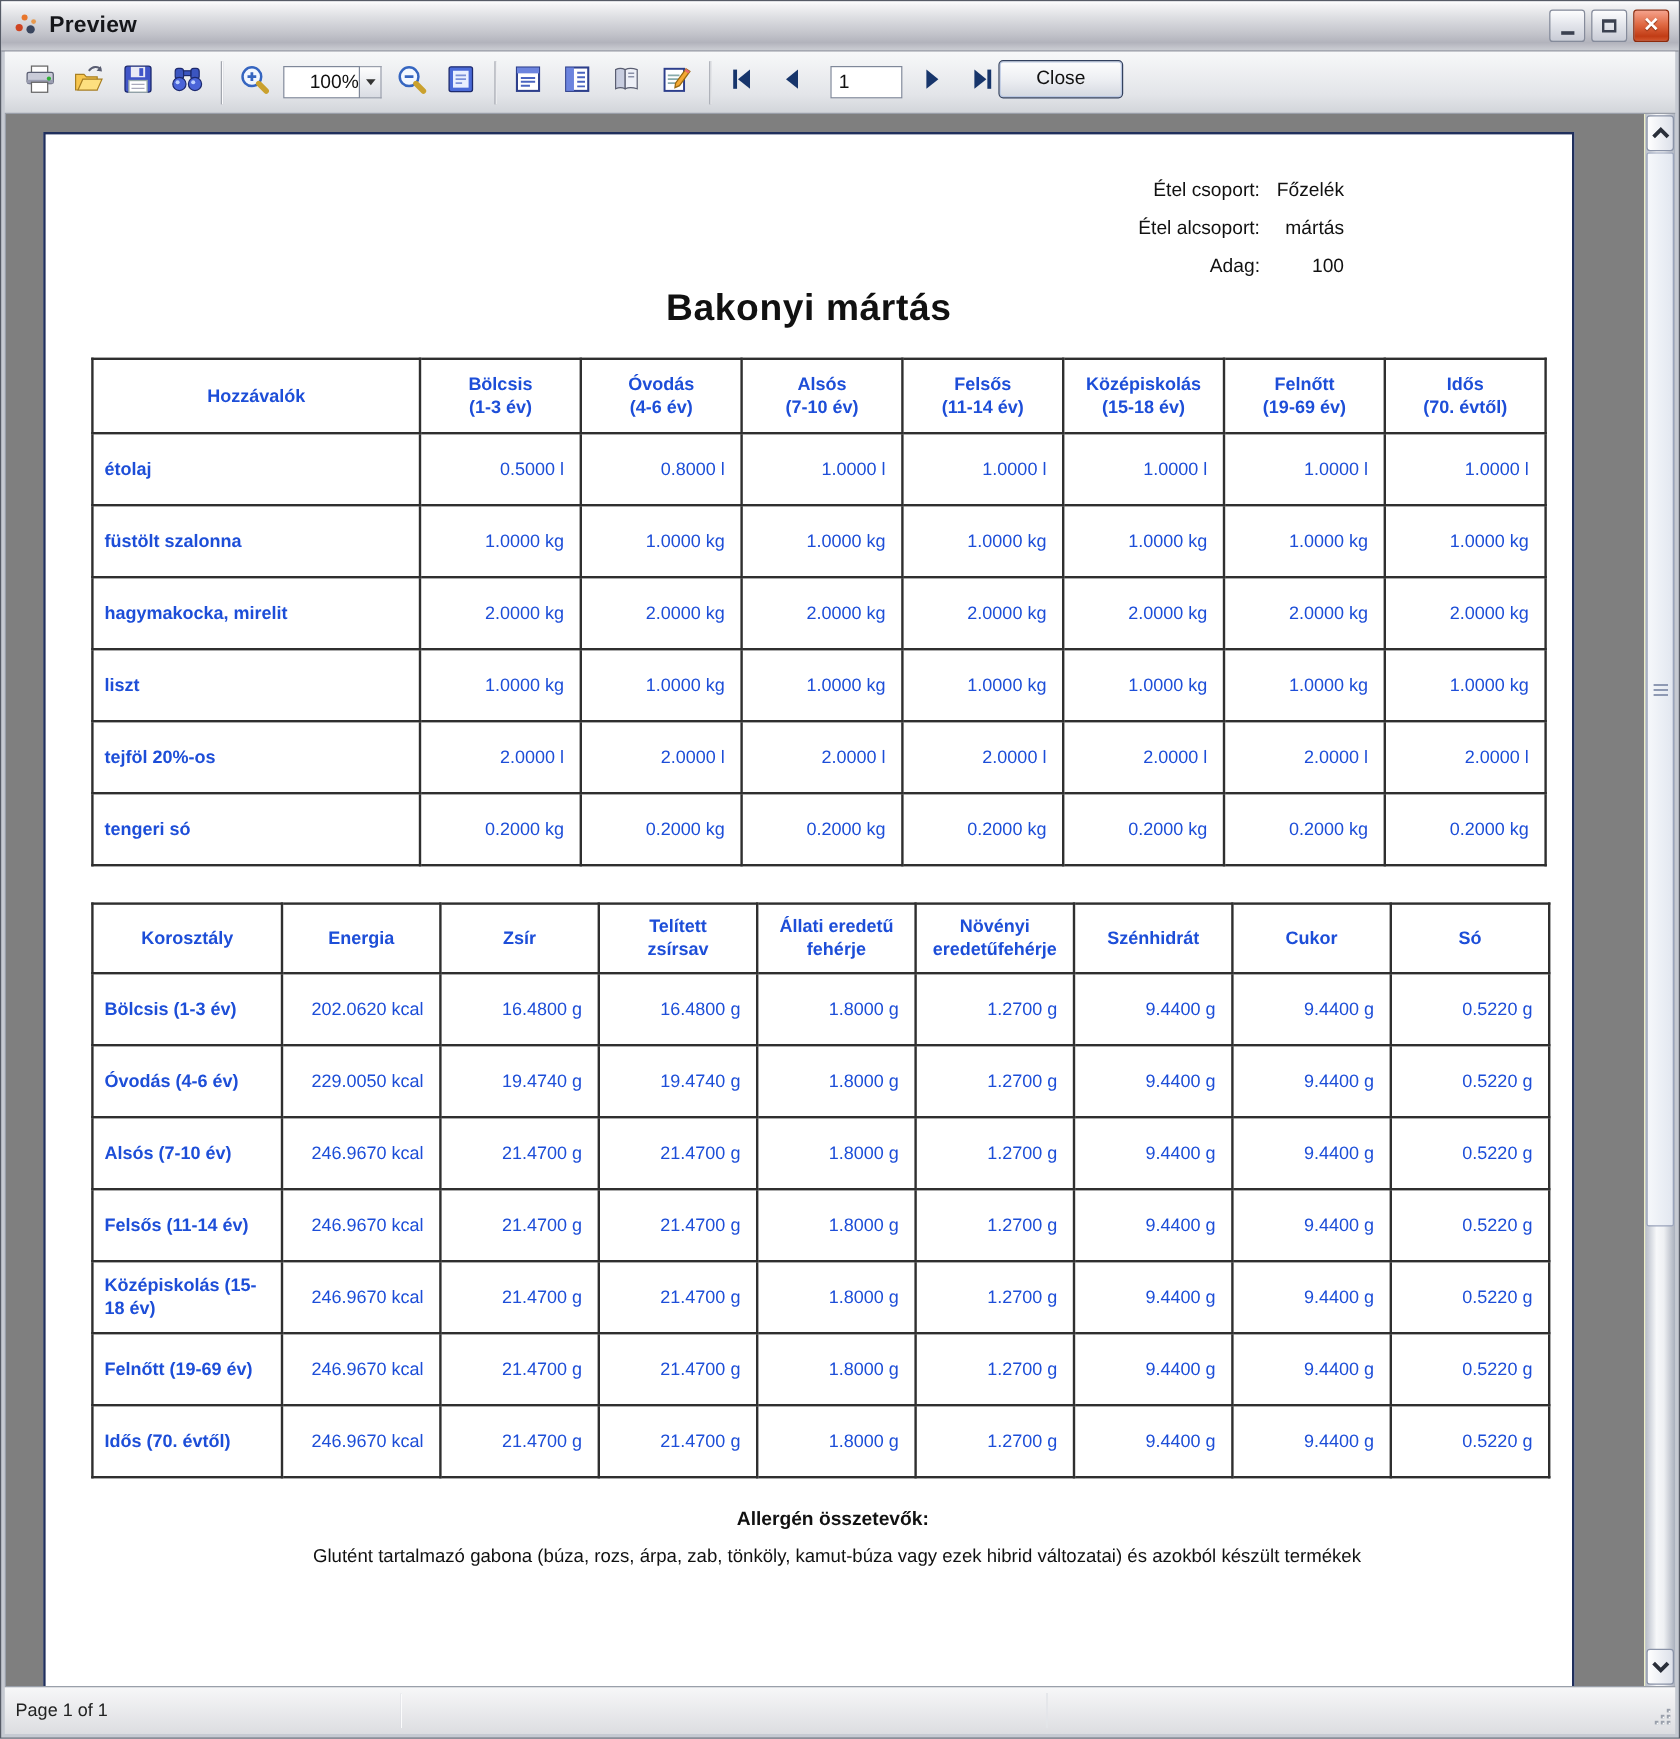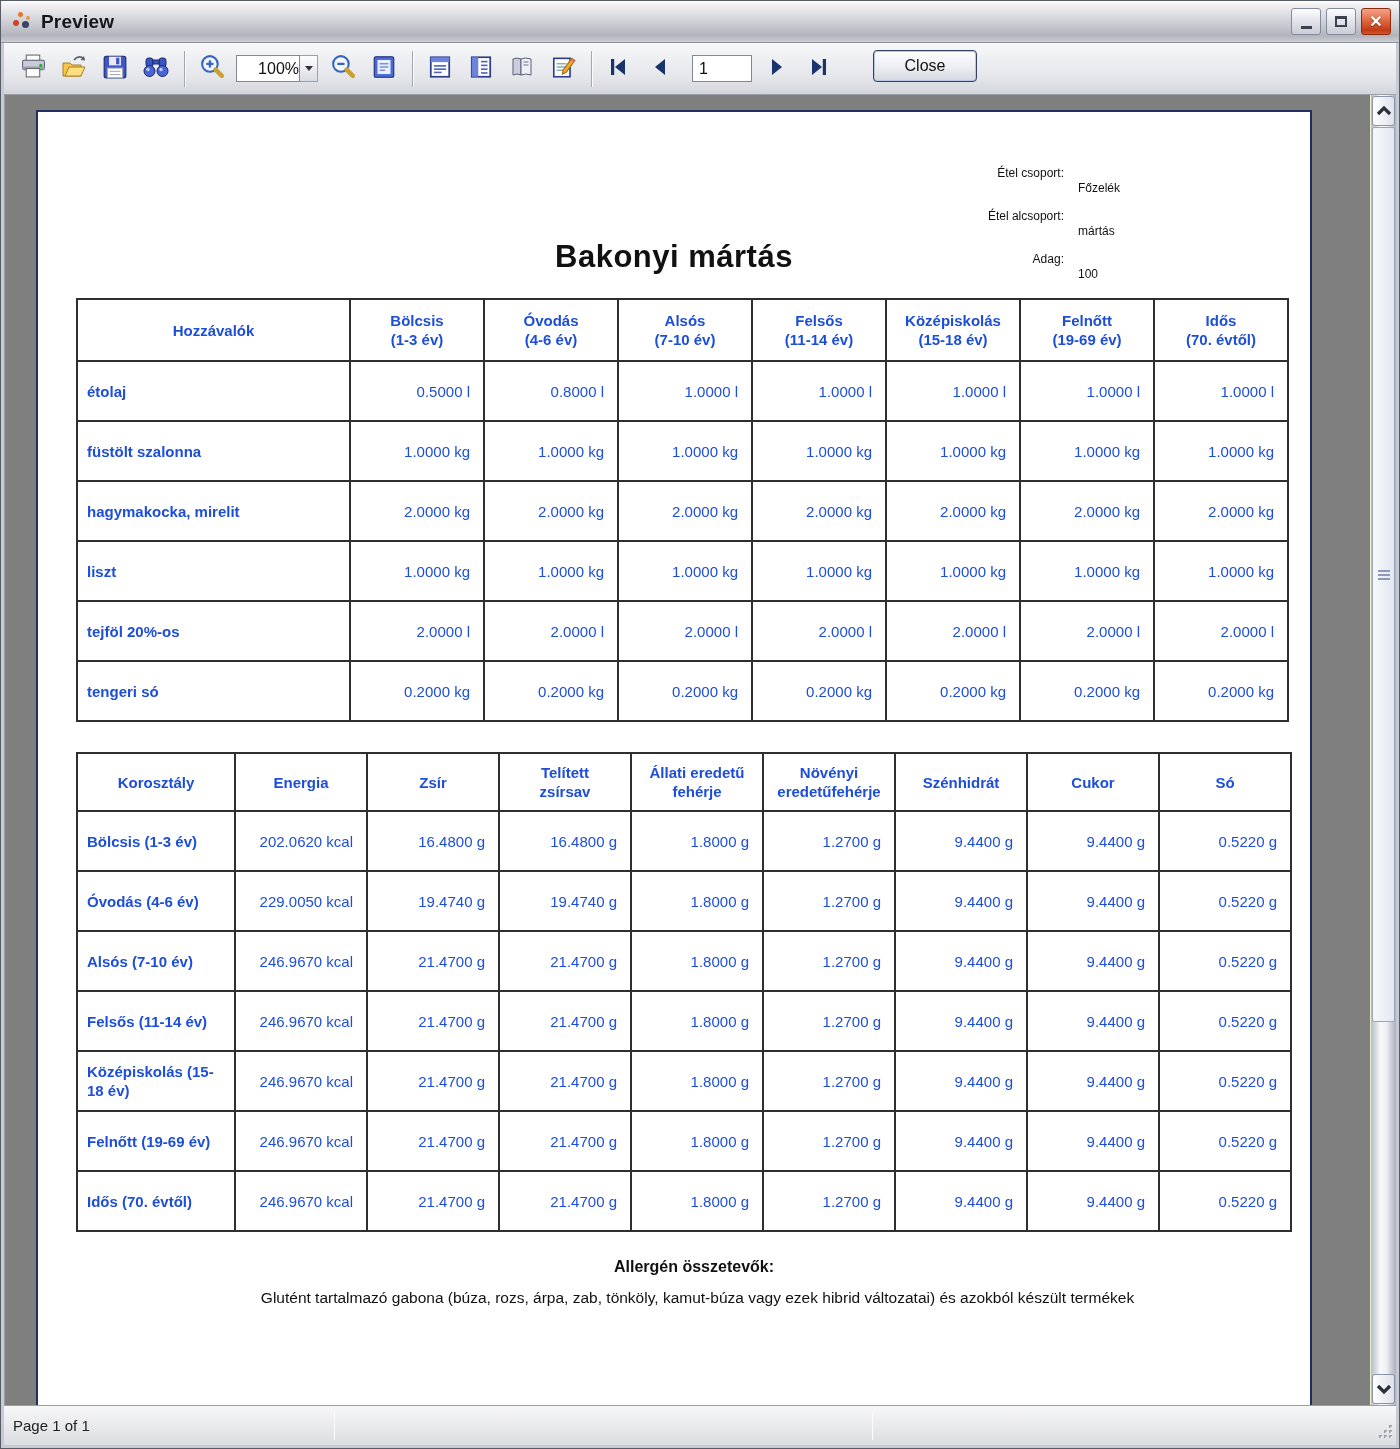--- a/index.html
+++ b/index.html
@@ -50,37 +50,37 @@
   .zoom-drop{
     width:18px; height:27px; border:1px solid #9aa0ac; border-left:none; margin-right:8px;
     background:linear-gradient(180deg,#fefefe,#d9dce3); display:flex; align-items:center; justify-content:center;
   }
   .zoom-drop b{ width:0;height:0;border-left:4px solid transparent;border-right:4px solid transparent;border-top:5px solid #333; }
   .page-num{
     width:60px; height:27px; border:1px solid #7f8899; background:#fff; font-size:16px;
     padding-left:6px; font-family:"Liberation Sans",sans-serif; margin:0 8px; color:#111;
   }
   .close-button{
-    position:absolute; left:869px; top:7px; width:104px; height:32px;
+    position:absolute; left:828px; top:7px; width:104px; height:32px;
     border:1px solid #33415e; border-radius:4px;
     background:linear-gradient(180deg,#fefefe,#ebedf1 55%,#d4d8e0);
     box-shadow:inset 0 0 0 1px #b9c7e2;
     font-size:16px; color:#111; font-family:"Liberation Sans",sans-serif; cursor:default;
   }
   
   .content{ flex:1 1 auto; margin:0 3px; display:flex; overflow:hidden; border-left:1px solid #9aa0aa; }
   .preview-area{ flex:1 1 auto; background:#7f7f7f; position:relative; overflow:hidden; }
   .page{
     position:absolute; left:31px; top:15px; width:1276px; height:1420px;
     background:#fff; border:2px solid #202f5c;
   }
   
-  .meta{ position:absolute; top:54px; right:190px; display:grid; grid-template-columns:auto auto; column-gap:10px; row-gap:2px; font-size:12px; color:#111;gap:14px; }
+  .meta{ position:absolute; top:38px; right:190px; display:grid; grid-template-columns:auto auto; column-gap:10px; row-gap:2px; font-size:16px; color:#111;gap:14px; }
   .meta .lab{ text-align:right; }
-  .meta .val{ text-align:left;margin-top:15px; }
+  .meta .val{ text-align:right; }
   .doc-title{ margin-top:126px; text-align:center; font-size:31px; line-height:38px; font-weight:bold; color:#111; letter-spacing:.5px; }
   table.doc-table{ border-collapse:collapse; table-layout:fixed; margin-left:38px; width:1213px; color:#1d4ed8; }
   .doc-table th, .doc-table td{ border:2px solid #2f2f2f; vertical-align:middle; }
   .doc-table th{ font-size:15px; font-weight:bold; text-align:center; white-space:pre-line; line-height:19px; }
   #ingredients-table thead th{ height:62px; }
   #nutrition-table thead th{ height:58px; }
   .doc-table td{ height:60px; font-size:15px; }
   .doc-table td.row-label{ font-weight:bold; text-align:left; padding-left:9px; padding-right:6px; line-height:19px; }
   .doc-table td.value-cell{ text-align:right; padding-right:13px; }
   .c-lab1{ width:273px; } .c-val1{ width:134px; }

